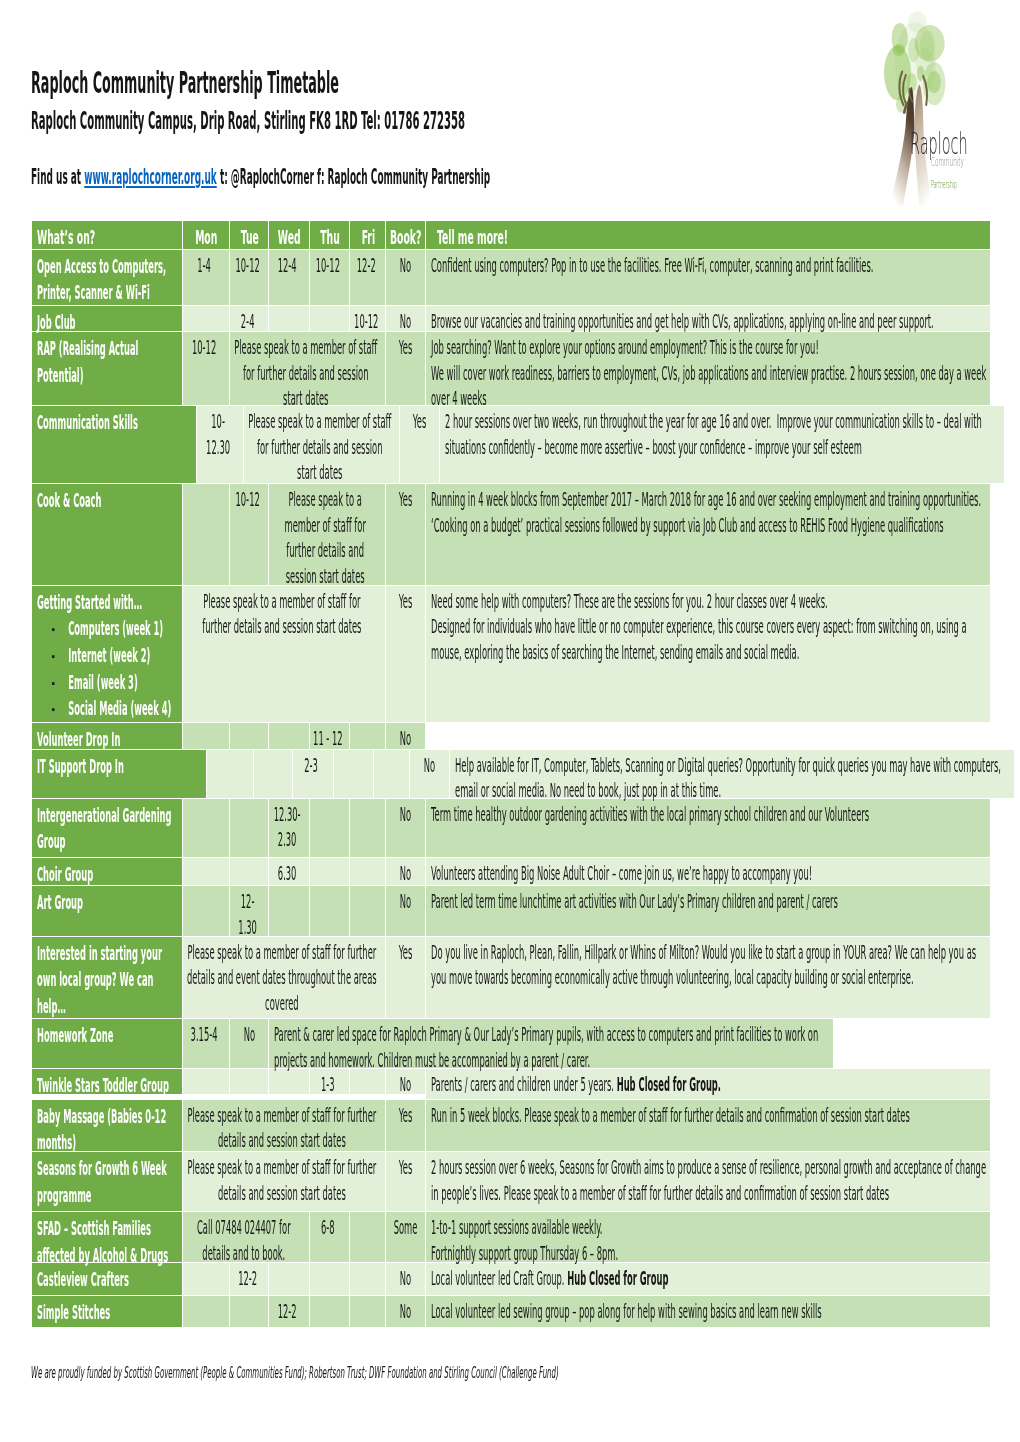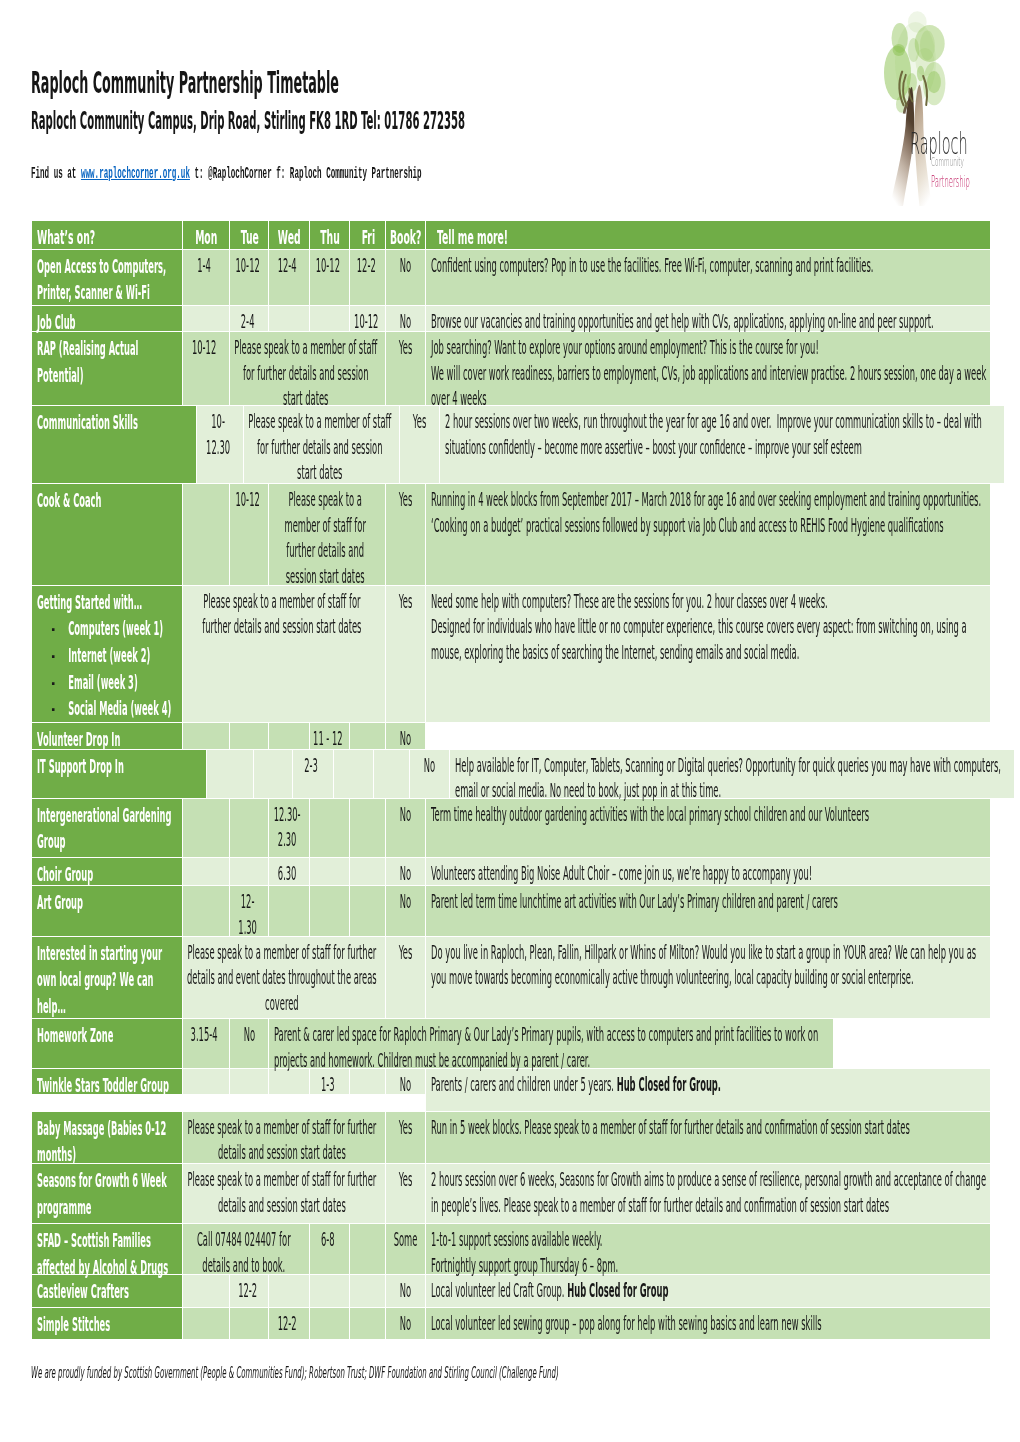--- a/index.html
+++ b/index.html
@@ -9,37 +9,37 @@
        font-family:"DejaVu Sans Condensed","DejaVu Sans",sans-serif;color:#171717;}
   .sq{display:block;transform-origin:left top;backface-visibility:hidden;}
   .txt,.hdtxt,#footer,.lgw,.lgt1,.lgt2{backface-visibility:hidden;}
 
   .hdtxt{position:absolute;left:31px;font-weight:bold;color:#161616;white-space:nowrap;}
 
   #title{top:66px;font-size:29.5px;}
   #title .sq{transform:scaleX(0.480);}
   #subtitle{top:104.5px;font-size:25.5px;}
   #subtitle .sq{transform:scaleX(0.4395);}
-  #findus{top:165px;font-size:16px;font-family:Liberation Mono, monospace;}
+  #findus{top:165px;font-size:21px;}
   #findus .sq{transform:scaleX(0.473);}
   #findus a{color:#0563C1;text-decoration:underline;}
   #footer{position:absolute;left:31px;top:1364px;font-size:15.6px;font-style:italic;color:#161616;white-space:nowrap;}
   #footer .sq{transform:scaleX(0.4976);}
 
 
   #logo{position:absolute;left:858px;top:2px;width:152px;height:200px;}
   #logo svg{position:absolute;left:0;top:0;}
   #logo .sq{display:block;transform-origin:left top;white-space:nowrap;backface-visibility:hidden;}
   .lgw{position:absolute;left:51.8px;top:124px;font-size:30px;color:#2c2c2c;
        font-family:"DejaVu Sans",sans-serif;font-weight:300;}
   .lgw .sq{transform:scaleX(0.4815);}
   .lgt1{position:absolute;left:73.4px;top:152.2px;font-size:12.5px;color:#7d7d7d;
        font-family:"DejaVu Sans",sans-serif;font-weight:300;}
   .lgt1 .sq{transform:scaleX(0.455);}
-  .lgt2{position:absolute;left:73.1px;top:171px;font-size:15px;color:#be185d;
+  .lgt2{position:absolute;left:73.1px;top:177px;font-size:10px;color:#4d7c0f;
        font-family:"DejaVu Sans",sans-serif;font-weight:300;}
   .lgt2 .sq{transform:scaleX(0.455);}
 
   #tt{position:absolute;left:32px;top:221px;width:958px;}
   .trow{display:flex;width:958px;align-items:stretch;}
   .cl{box-sizing:border-box;border-right:1.4px solid #ffffff;border-bottom:1.4px solid #ffffff;overflow:visible;}
   .c7{border-right:0;}
   .hdr .cl{background:#70AD47;color:#ffffff;}
   .dk .cl{background:#C5E0B4;}
   .lt .cl{background:#E2EFD9;}
@@ -658,21 +658,21 @@
     <div class="cl" style="width:36.7px;height:26.8px">
         <div class="pc">
           <div class="txt" style="width:69.9px"><span></span></div>
         </div>
       </div>
     <div class="cl" style="width:39.4px;height:26.8px">
         <div class="pc">
           <div class="txt" style="width:84.2px"><span>No</span></div>
         </div>
       </div>
-    <div class="cl c7" style="width:564.2px;height:43px">
+    <div class="cl c7" style="width:564.2px;height:31px">
         <div class="pl">
           <div class="txt" style="width:1196.6px"><span>Parents / carers and children under 5 years. <b>Hub Closed for Group.</b></span></div>
         </div>
       </div>
   </div>
   <div class="trow dk">
     <div class="cl nmc" style="width:151.2px;height:52.4px">
         <div class="pl">
           <div class="txt bld" style="width:309.3px"><span>Baby Massage (Babies 0-12 months)</span></div>
         </div>

